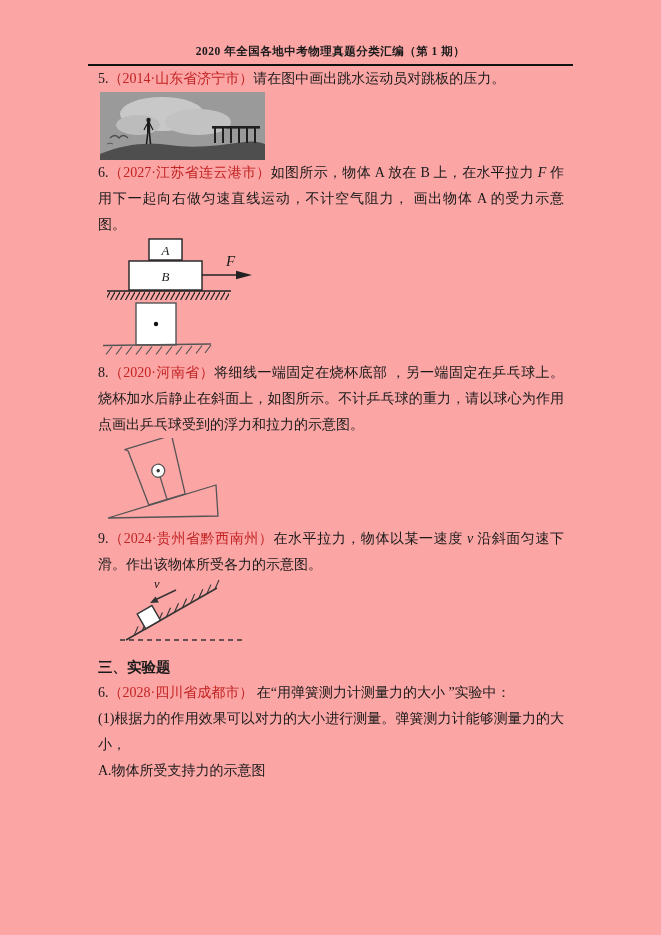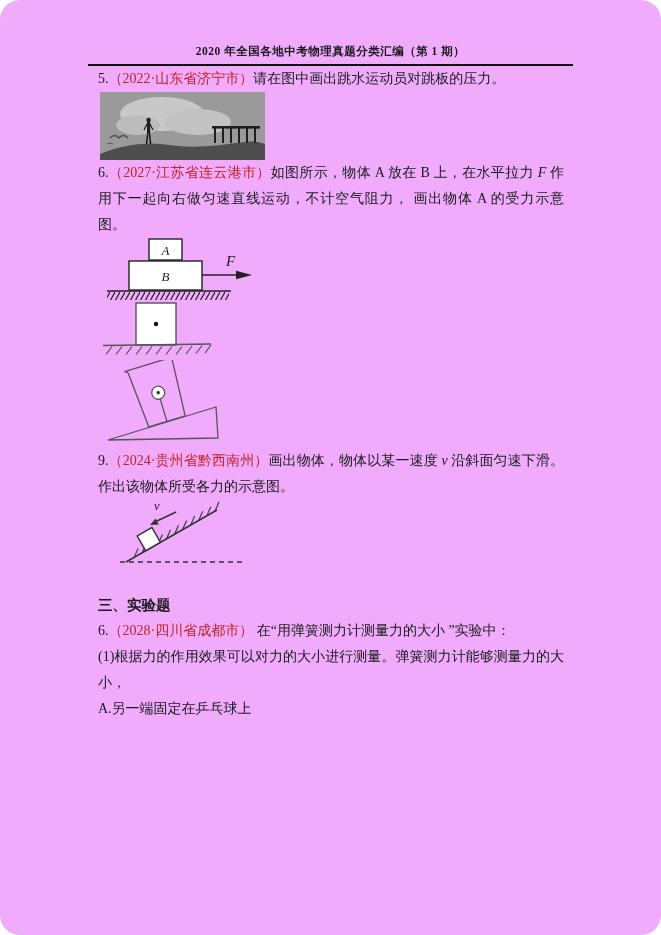--- a/index.html
+++ b/index.html
@@ -1,23 +1,22 @@
 <!DOCTYPE html>
 <html><head>
 <meta charset="utf-8">
 <style>
   html,body{margin:0;padding:0;background:#ffffff;}
   .page{
     position:relative;
     width:661px;height:935px;
-    background:#f0abfc;
+    background:#fca5a5;
     overflow:hidden;
     font-family:"Liberation Serif","DejaVu Serif",serif;
     color:#1a1a1a;
-    border-radius:20px;
   }
   .doc-header{
     margin:44px 88px 0 88px;
     text-align:center;
     border-bottom:2px solid #111;
     padding-bottom:5px;
     font-size:11.5px;
     font-weight:bold;
     letter-spacing:0.5px;
   }
@@ -33,21 +32,21 @@
   .mt12{margin-top:12px;}
   .mt10{margin-top:10px;}
   .mt2{margin-top:2px;}
   .mt0{margin-top:0;}
   .sym{font-style:italic;font-family:"Liberation Serif",serif;}
   .figure{margin:0;}
   .figure svg{display:block;}
   .fig-indent2{margin-left:2px;}
   .fig-indent7{margin-left:7px;}
   .section-heading{
-    margin:20px 0 0 0;
+    margin:4px 0 0 0;
     font-size:14.5px;
     font-weight:bold;
     line-height:26px;
   }
   svg text.dlabel{
     font-family:"Liberation Serif",serif;
     font-style:italic;
     fill:#1a1a1a;
   }
 </style>
@@ -56,21 +55,21 @@
 
 <div class="page">
 
   <div class="doc-header">
     <span>2020 年全国各地中考物理真题分类汇编（第 1 期）</span>
   </div>
 
   <div class="content">
 
     <p class="q mt16">
-      <span>5.</span><span class="red">（2022·山东省济宁市）</span><span>请在图中画出跳水运动员对跳板的压力。</span>
+      <span>5.</span><span class="red">（2014·山东省济宁市）</span><span>请在图中画出跳水运动员对跳板的压力。</span>
     </p>
 
     <div class="figure mt2 fig-indent2">
       <svg width="165" height="68" viewBox="0 0 165 68">
         <rect x="0" y="0" width="165" height="68" fill="#9a9a9a"></rect>
         <ellipse cx="62" cy="22" rx="42" ry="17" fill="#c8c8c8"></ellipse>
         <ellipse cx="98" cy="30" rx="33" ry="13" fill="#c2c2c2"></ellipse>
         <ellipse cx="38" cy="33" rx="22" ry="10" fill="#bcbcbc"></ellipse>
         <path d="M10,46 Q15,41 19,46 Q23,41 28,46" stroke="#4c4c4c" stroke-width="1.3" fill="none"></path>
         <path d="M7,52 q3,-2 6,0" stroke="#5a5a5a" stroke-width="1" fill="none"></path>
@@ -131,40 +130,43 @@
           <line x1="64" y1="46.5" x2="58" y2="54.5"></line>
           <line x1="74" y1="46.5" x2="68" y2="54.5"></line>
           <line x1="84" y1="46.5" x2="78" y2="54.5"></line>
           <line x1="94" y1="46" x2="88" y2="54"></line>
           <line x1="104" y1="45.5" x2="98" y2="53.5"></line>
           <line x1="113" y1="45" x2="107" y2="53"></line>
         </g>
       </svg>
     </div>
 
+    <p class="q mt10">
+      <span>8.</span><span class="red">（2020·河南省）</span><span>将细线一端固定在烧杯底部 ，另一端固定在乒乓球上。烧杯加水后静止在斜面上，如图所示。不计乒乓球的重力，请以球心为作用点画出乒乓球受到的浮力和拉力的示意图。</span>
+    </p>
 
     <div class="figure mt2">
       <svg width="135" height="88" viewBox="0 0 135 88">
         <path d="M10,80 L120,78 L118,47 Z" fill="none" stroke="#555" stroke-width="1.3"></path>
         <g transform="rotate(-17 66 55)" stroke="#555" stroke-width="1.3" fill="none">
           <line x1="48" y1="62" x2="86" y2="62"></line>
           <line x1="48" y1="62" x2="44" y2="4"></line>
           <line x1="86" y1="62" x2="90" y2="4"></line>
           <line x1="41" y1="2" x2="93" y2="2"></line>
           <line x1="44" y1="4" x2="41" y2="2"></line>
           <line x1="90" y1="4" x2="93" y2="2"></line>
           <line x1="67" y1="38.5" x2="67" y2="62"></line>
           <circle cx="67" cy="32" r="6.5" fill="#fff"></circle>
           <circle cx="67" cy="32" r="1.7" fill="#333" stroke="none"></circle>
         </g>
       </svg>
     </div>
 
     <p class="q mt2">
-      <span>9.</span><span class="red">（2024·贵州省黔西南州）</span><span>画出物体，物体以某一速度 </span><span class="sym">v</span><span> 沿斜面匀速下滑。作出该物体所受各力的示意图。</span>
+      <span>9.</span><span class="red">（2024·贵州省黔西南州）</span><span>在水平拉力，物体以某一速度 </span><span class="sym">v</span><span> 沿斜面匀速下滑。作出该物体所受各力的示意图。</span>
     </p>
 
     <div class="figure mt0">
       <svg width="150" height="72" viewBox="0 0 150 72">
         <g stroke="#333" stroke-width="1.1">
           <line x1="36.1" y1="57.4" x2="40.1" y2="48.4"></line>
           <line x1="44.2" y1="52.7" x2="48.2" y2="43.7"></line>
           <line x1="52.3" y1="48.1" x2="56.3" y2="39.1"></line>
           <line x1="60.4" y1="43.5" x2="64.4" y2="34.5"></line>
           <line x1="68.5" y1="38.8" x2="72.5" y2="29.8"></line>
@@ -186,17 +188,17 @@
 
     <h3 class="section-heading">三、实验题</h3>
 
     <p class="q mt0">
       <span>6.</span><span class="red">（2028·四川省成都市）</span><span> 在“用弹簧测力计测量力的大小 ”实验中：</span>
     </p>
     <p class="q mt0">
       <span>(1)根据力的作用效果可以对力的大小进行测量。弹簧测力计能够测量力的大小，</span>
     </p>
     <p class="q mt0">
-      <span>A.另一端固定在乒乓球上</span>
+      <span>A.物体所受支持力的示意图</span>
     </p>
 
   </div>
 </div>
 
 </body></html>

